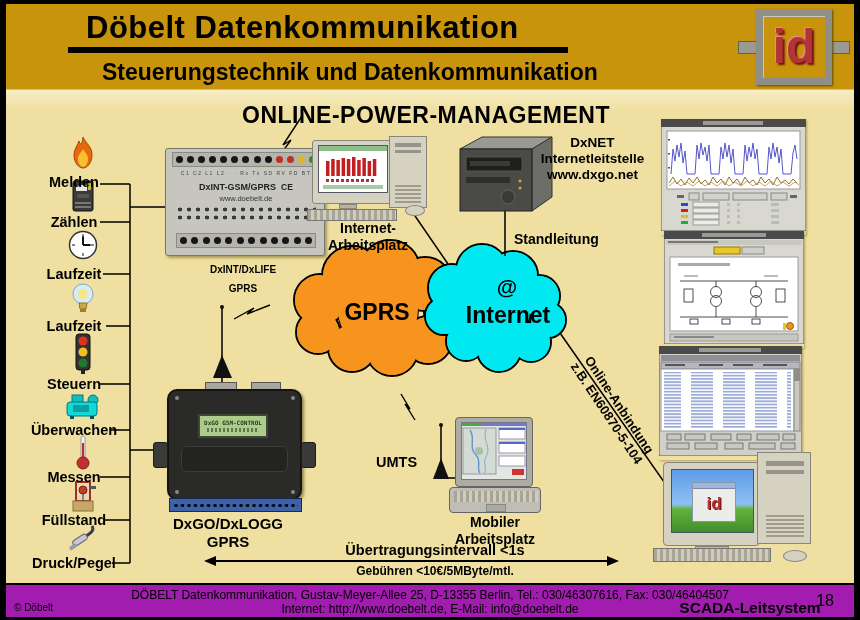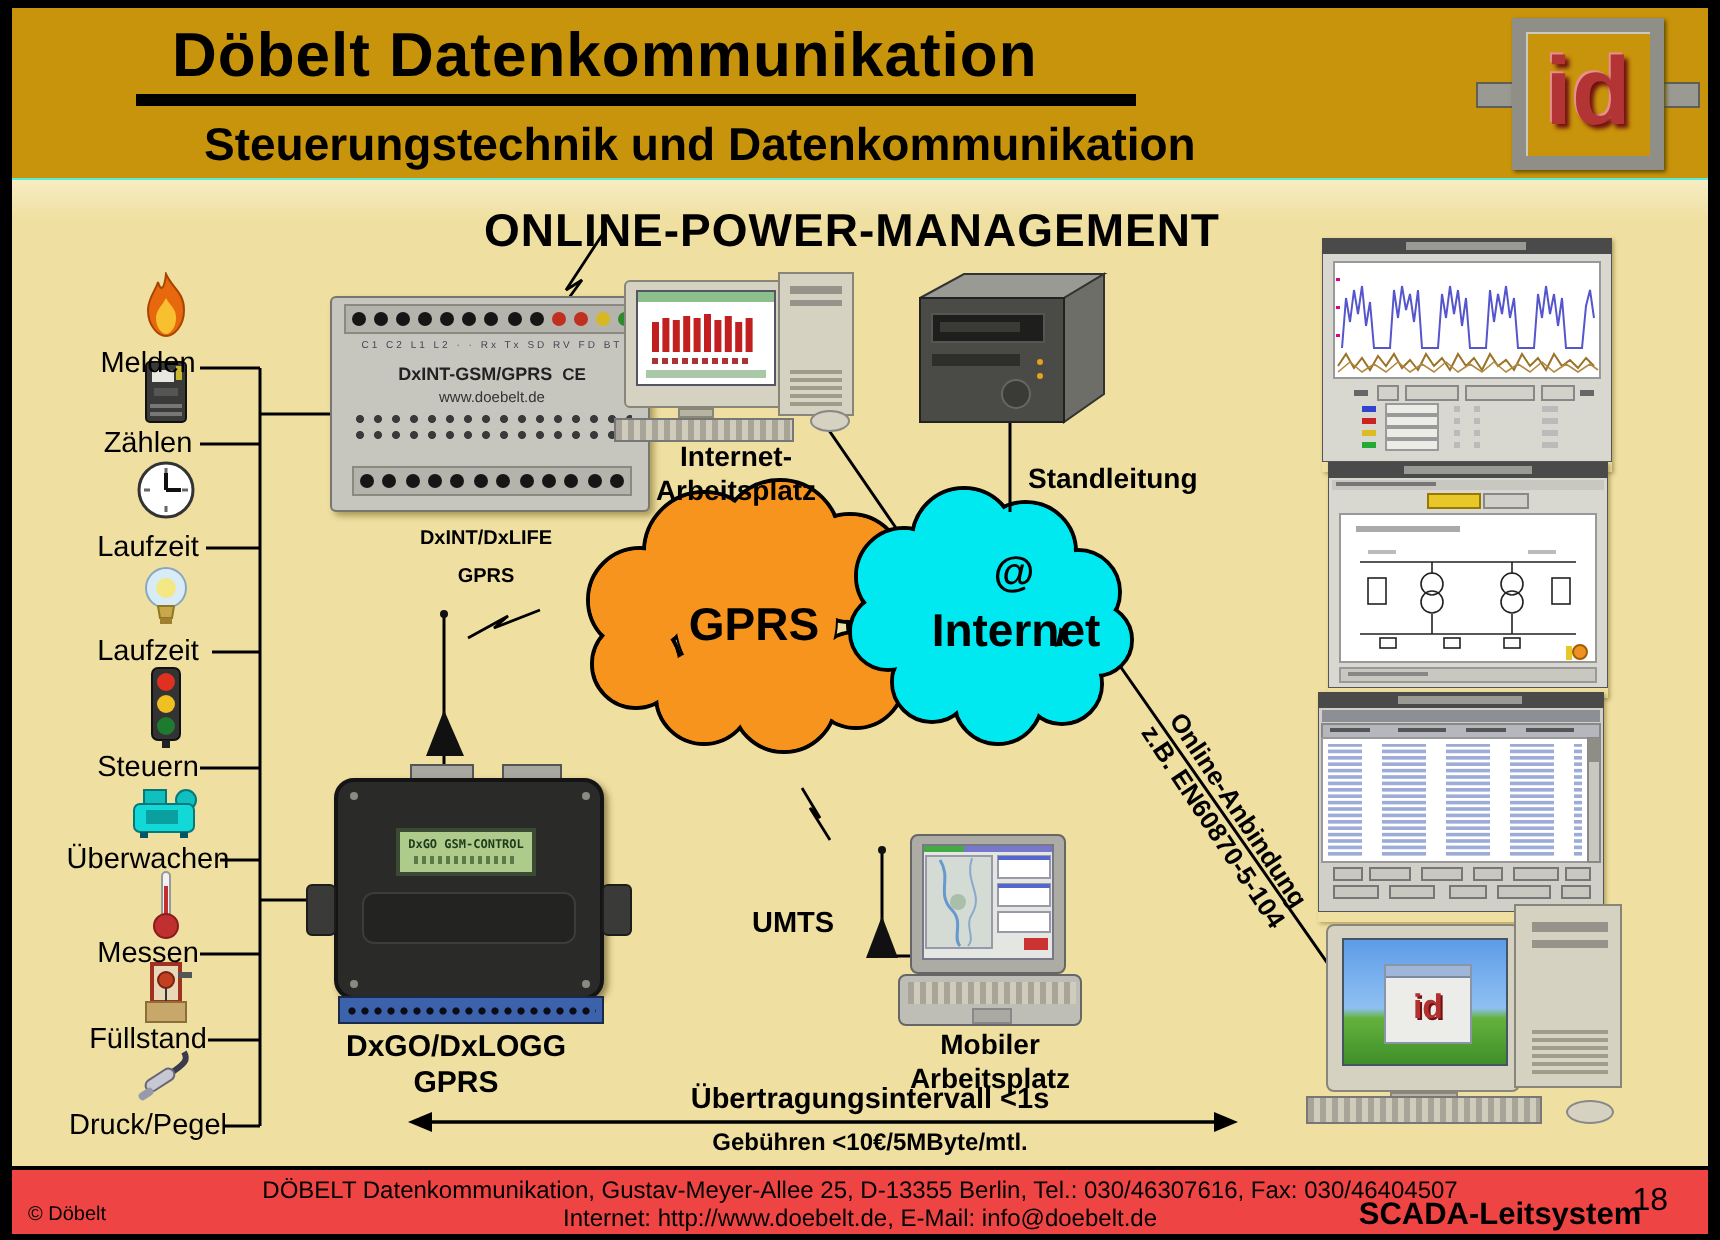--- a/index.html
+++ b/index.html
@@ -18,21 +18,21 @@
   .logo-rod{position:absolute;top:37px;height:13px;background:#9a9a92;border:1px solid #5f5f57;}
   .rod-l{left:0;width:20px;} .rod-r{right:0;width:20px;}
   
   .content{position:absolute;left:6px;top:90px;width:848px;height:493px;
            background:linear-gradient(180deg,#F7EDC4 0,#EFDFA0 20px,#EFDFA0 100%);}
   #diagram-svg{position:absolute;left:-6px;top:-90px;width:860px;height:620px;pointer-events:none;}
   .lbl{position:absolute;font-weight:bold;color:#000;z-index:3;}
   .ctr{text-align:center;}
   
   .dp-icon{position:absolute;z-index:2;}
-  .dp-label{position:absolute;left:4px;width:128px;text-align:center;font-weight:normal;font-size:14.5px;z-index:3;}
+  .dp-label{position:absolute;left:4px;width:128px;text-align:center;font-weight:bold;font-size:14.5px;z-index:3;}
   
   .dev{position:absolute;z-index:2;}
   
   .dxint{left:159px;top:58px;width:160px;height:108px;background:#C6C6BE;border:1px solid #77776f;border-radius:3px;box-shadow:2px 2px 3px rgba(90,70,0,.45);}
   .dxint .strip{position:absolute;left:6px;width:148px;height:15px;background:#B4B4AC;border:1px solid #8a8a82;display:flex;align-items:center;justify-content:space-between;padding:0 3px;}
   .dxint .strip.top{top:3px;} .dxint .strip.bot{top:84px;left:10px;width:140px;}
   .pin{width:7px;height:7px;border-radius:50%;background:#161616;}
   .pin.r{background:#C03020;} .pin.y{background:#D8B820;} .pin.g{background:#2E8B2E;}
   .dxint .trow{position:absolute;left:6px;top:21px;width:148px;font-size:5px;color:#445;text-align:center;letter-spacing:1.5px;white-space:nowrap;overflow:hidden;}
   .dxint .dtitle{position:absolute;left:0;top:33px;width:160px;text-align:center;font-size:9px;font-weight:bold;color:#222;}
@@ -81,21 +81,21 @@
   .scada .win{position:absolute;left:20px;top:12px;width:44px;height:40px;background:#ECECE8;border:1px solid #8a96a8;}
   .scada .winbar{height:6px;background:#9FB6D8;border-bottom:1px solid #7a8aa0;}
   .scada .winid{text-align:center;font-size:17px;font-weight:bold;color:#B23030;text-shadow:1px 1px 0 #701010;line-height:30px;}
   .scada .stand{position:absolute;left:42px;top:96px;width:34px;height:6px;background:#b8b4a4;border:1px solid #8a8678;}
   .scada .tower{position:absolute;left:104px;top:2px;width:54px;height:92px;}
   .scada .kb{position:absolute;left:0;top:98px;width:118px;height:14px;border:1px solid #777;}
   .scada .mouse{position:absolute;left:130px;top:100px;width:24px;height:12px;border-radius:50%;background:#D6D2C2;border:1px solid #888;}
   
   .appshot{position:absolute;z-index:2;box-shadow:1px 1px 2px rgba(90,70,0,.4);}
   
-  .footer{position:absolute;left:6px;top:583px;width:848px;height:34px;background:#ef4444;border-top:2px solid #000;}
+  .footer{position:absolute;left:6px;top:583px;width:848px;height:34px;background:#a21caf;border-top:2px solid #000;}
   .f-line{position:absolute;left:0;right:0;text-align:center;font-size:12px;color:#000;}
   .f1{top:3px;} .f2{top:17px;}
   .f-copy{position:absolute;left:8px;bottom:4px;font-size:10px;}
   .f-page{position:absolute;right:20px;top:7px;font-size:16px;}
 </style>
 </head>
 <body>
 
 <div class="slide">
 
@@ -390,20 +390,25 @@
         <polygon points="80,16 100,4 100,64 80,78" fill="#6e6e68" stroke="#333"></polygon>
         <rect x="8" y="16" width="72" height="62" fill="#4a4a46" stroke="#222"></rect>
         <rect x="14" y="24" width="56" height="14" fill="#1e1e1c" stroke="#555"></rect>
         <rect x="18" y="28" width="40" height="5" fill="#3a3a36"></rect>
         <rect x="14" y="44" width="44" height="6" fill="#2e2e2a"></rect>
         <circle cx="56" cy="64" r="7" fill="#3a3a36" stroke="#666"></circle>
         <circle cx="68" cy="48" r="1.5" fill="#E8A020"></circle>
           <circle cx="68" cy="55" r="1.5" fill="#E8A020"></circle>
       </svg>
     </div>
+    <div class="lbl ctr" style="left:524px;top:45px;width:125px;font-size:13.5px;line-height:16px;">
+      <span>DxNET</span><br>
+      <span>Internetleitstelle</span><br>
+      <span>www.dxgo.net</span>
+    </div>
     <div class="lbl" style="left:508px;top:141px;font-size:14px;">Standleitung</div>
 
     <div class="lbl ctr" style="left:321px;top:209px;width:100px;font-size:23px;">GPRS</div>
     <div class="lbl ctr" style="left:483px;top:185px;width:36px;font-size:21px;">@</div>
     <div class="lbl ctr" style="left:446px;top:212px;width:112px;font-size:23px;">Internet</div>
 
     <div class="lbl ctr" style="left:607px;top:331px;width:176px;font-size:13px;line-height:15px;transform:translate(-50%,-90%) rotate(56.5deg);">
       <span>Online-Anbindung</span><br>
       <span>z.B. EN60870-5-104</span>
     </div>

